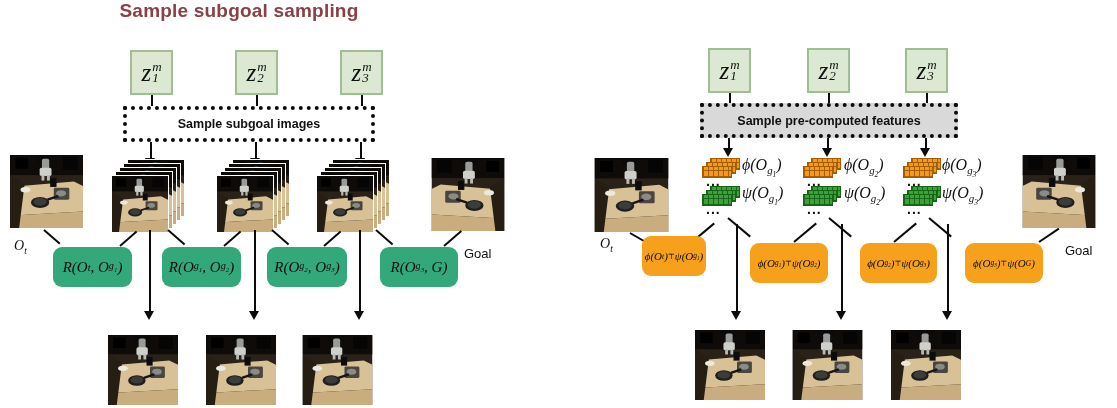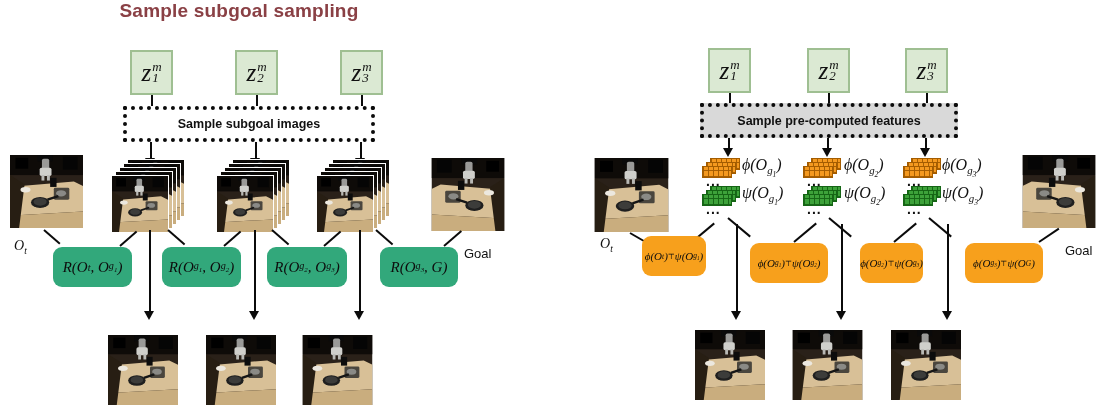--- a/index.html
+++ b/index.html
@@ -334,21 +334,21 @@
       <div class="vline"></div>
       <div class="ahead"></div>
     </div>
   <div class="arrow" style="left:382px;top:224px;height:96px">
       <div class="vline"></div>
       <div class="ahead"></div>
     </div>
 
   <div class="obox" style="left:82px;top:236px;width:64px">ϕ(O<sub>t</sub>)<sup>⊤</sup>ψ(O<sub>g<sub>1</sub></sub>)</div>
   <div class="obox" style="left:190px;top:243px;width:78px">ϕ(O<sub>g<sub>1</sub></sub>)<sup>⊤</sup>ψ(O<sub>g<sub>2</sub></sub>)</div>
-  <div class="obox" style="left:300px;top:243px;width:63px">ϕ(O<sub>g<sub>2</sub></sub>)<sup>⊤</sup>ψ(O<sub>g<sub>3</sub></sub>)</div>
+  <div class="obox" style="left:300px;top:243px;width:77px">ϕ(O<sub>g<sub>2</sub></sub>)<sup>⊤</sup>ψ(O<sub>g<sub>3</sub></sub>)</div>
   <div class="obox" style="left:405px;top:243px;width:78px">ϕ(O<sub>g<sub>3</sub></sub>)<sup>⊤</sup>ψ(O<sub>G</sub>)</div>
 
   <svg class="img" style="left:135px;top:330px" width="70" height="70" viewBox="0 0 80 80">
       <use href="#scene"></use>
     </svg>
   <svg class="img" style="left:232px;top:330px" width="71" height="70" viewBox="0 0 80 80">
       <use href="#scene"></use>
     </svg>
   <svg class="img" style="left:330px;top:330px" width="72" height="70" viewBox="0 0 80 80">
       <use href="#scene"></use>

